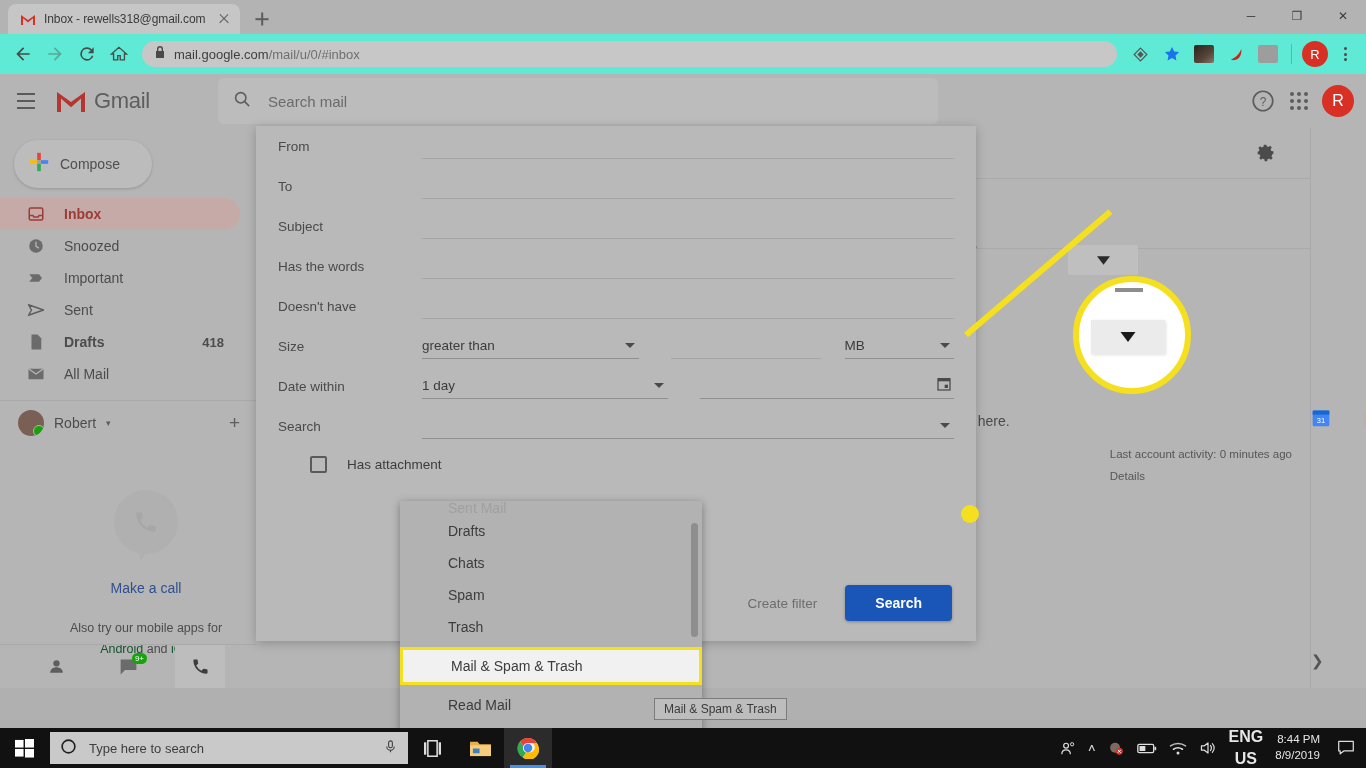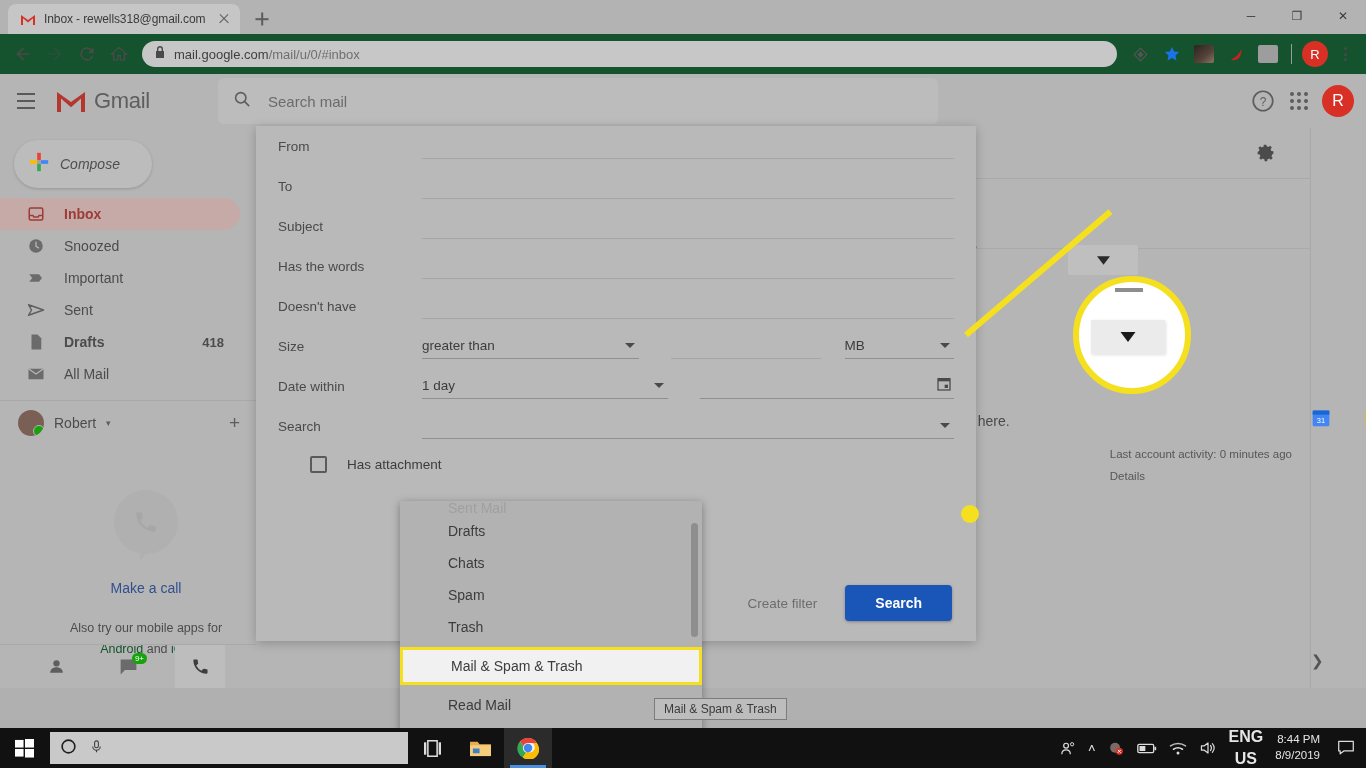--- a/index.html
+++ b/index.html
@@ -57,21 +57,21 @@
 
   .winbtns {
     position: absolute; right: 0; top: 0; height: 32px;
     display: flex; align-items: center;
   }
   .winbtn { width: 46px; height: 32px; display: flex; align-items: center; justify-content: center;
             font-size: 12px; color: #3a3a3a; }
 
   .toolbar {
     position: absolute; top: 34px; left: 0; right: 0; height: 40px;
-    background: #14532d; display: flex; align-items: center; padding: 0 8px;
+    background: #5eead4; display: flex; align-items: center; padding: 0 8px;
     gap: 2px;
   }
   .tb-icon {
     width: 30px; height: 30px; display: flex; align-items: center; justify-content: center;
     color: #4a4a4a; flex: 0 0 auto;
   }
   .tb-icon.disabled { opacity: .4; }
   .omnibox {
     flex: 1; height: 26px; background: #c7c7c7; border-radius: 13px;
     display: flex; align-items: center; padding: 0 12px; gap: 8px;
@@ -115,21 +115,21 @@
   .gm-avatar {
     width: 32px; height: 32px; border-radius: 50%; background: #d93025; color:#fff;
     display: flex; align-items:center; justify-content:center; font-size: 16px;
   }
 
   
   .sidebar { position: absolute; top: 54px; left: 0; width: 256px; bottom: 0; }
   .compose {
     margin: 12px 0 10px 14px; width: 138px; height: 48px; border-radius: 24px;
     background: #bcbcbc; box-shadow: 0 1px 3px rgba(0,0,0,.18);
-    display: flex; align-items: center; gap: 10px; padding-left: 14px; font-style: italic;
+    display: flex; align-items: center; gap: 10px; padding-left: 14px;
   }
   .compose-label { font-size: 14px; color: #4f4f4f; }
   .nav-item {
     height: 32px; display: flex; align-items: center; gap: 18px;
     padding-left: 26px; padding-right: 16px;
     border-radius: 0 16px 16px 0; margin-right: 16px;
     font-size: 14px; color: #4c4c4c;
   }
   .nav-item.active { background: #c5aaa8; color: #9d3c36; font-weight: bold; }
   .nav-item .nav-label { flex: 1; }
@@ -674,20 +674,21 @@
         <rect x="0" y="10.5" width="9" height="8" fill="#fff"></rect>
         <rect x="10.5" y="10.5" width="9.5" height="9" fill="#fff"></rect>
       </svg>
   </div>
   <div class="tb-search">
     <span>
       <svg width="17" height="17" viewBox="0 0 24 24">
           <circle cx="12" cy="12" r="9" fill="none" stroke="#1f1f1f" stroke-width="2.3"></circle>
         </svg>
     </span>
+    <span class="tb-search-ph">Type here to search</span>
     <span>
       <svg width="15" height="15" viewBox="0 0 24 24">
           <rect x="9" y="3" width="6" height="11" rx="3" fill="none" stroke="#3d3d3d" stroke-width="1.7"></rect>
           <path d="M6 12a6 6 0 0 0 12 0M12 18v3" fill="none" stroke="#3d3d3d" stroke-width="1.7"></path>
         </svg>
     </span>
   </div>
   <div class="tb-app">
     <svg width="19" height="17" viewBox="0 0 24 22">
         <rect x="1" y="3" width="3" height="16" fill="#ddd"></rect>

